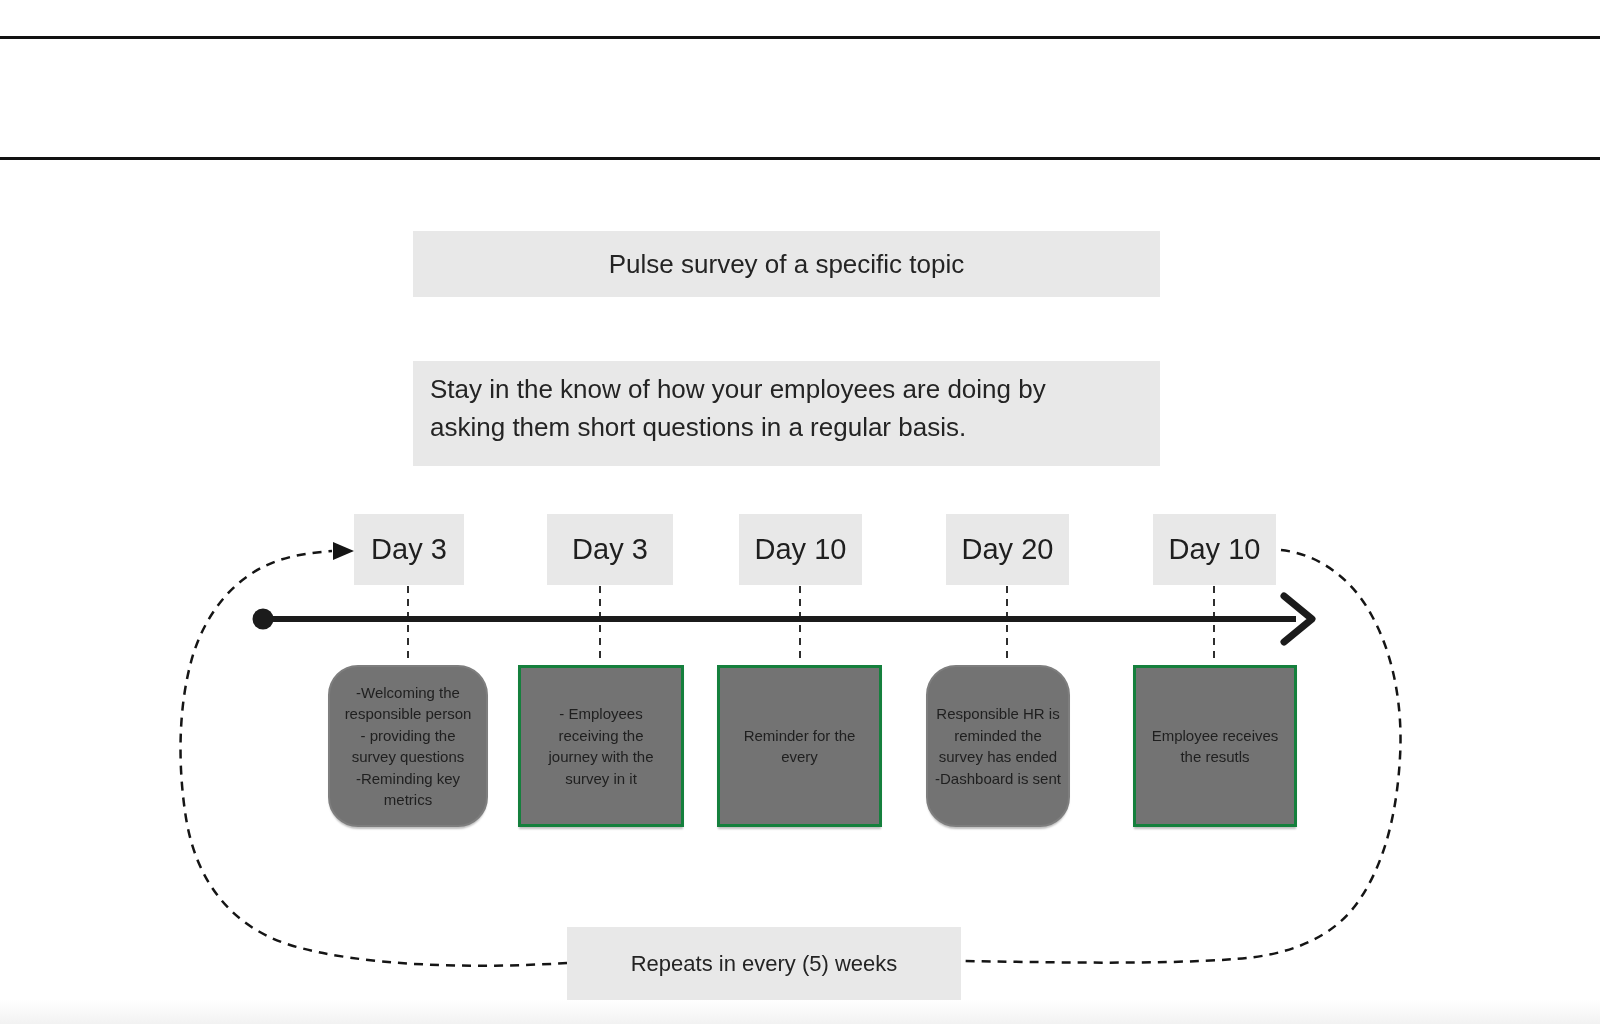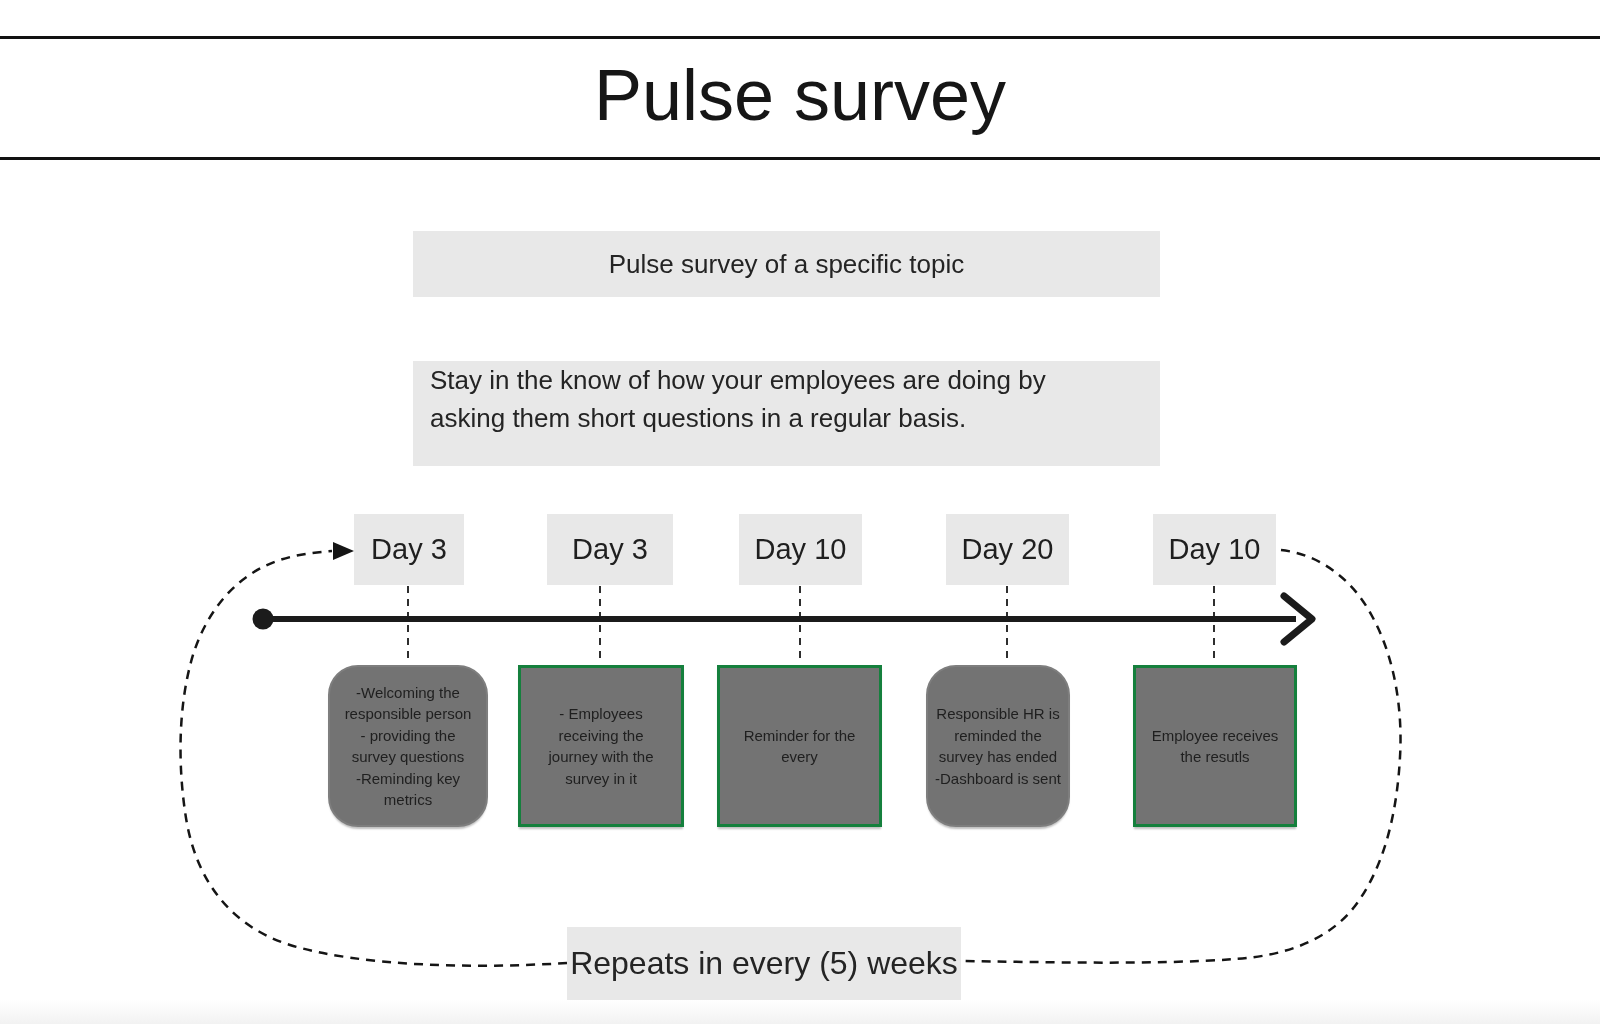--- a/index.html
+++ b/index.html
@@ -28,21 +28,21 @@
     box-sizing:border-box;
     font-size:26px;color:#242424;
   }
   .banner.topic{
     top:231px;height:66px;
     display:flex;align-items:center;justify-content:center;
     text-align:center;
   }
   .banner.desc{
     top:361px;height:105px;
-    padding:0 0 0 17px;
+    padding:9px 0 0 17px;
     line-height:38px;
     white-space:pre-line;
   }
   .day-label{
     position:absolute;top:514px;height:71px;
     background:var(--box-fill,#e8e8e8);
     display:flex;align-items:center;justify-content:center;
     font-size:29px;color:#1f1f1f;
   }
   .step-box{
@@ -54,35 +54,34 @@
     font-size:15px;line-height:21.5px;color:#1f1f1f;
     white-space:pre-line;
     box-shadow:0 3px 2px -1px rgba(0,0,0,0.25);
   }
   .step-box.square{border:3px solid #15803d;}
   .step-box.rounded{border:2px solid var(--border-gray,#7e7e7e);border-radius:30px;}
   .loop-label{
     position:absolute;left:567px;top:927px;width:394px;height:73px;
     background:var(--box-fill,#e8e8e8);
     display:flex;align-items:center;justify-content:center;
-    font-size:32px;color:#242424;
+    font-size:22px;color:#242424;
   }
   .footer-strip{
     position:absolute;left:0;top:1000px;width:1600px;height:24px;
     background:linear-gradient(#ffffff,#f2f2f2);
   }
   svg{position:absolute;left:0;top:0;}
 </style>
 </head>
 <body>
 
 <div id="page">
 
   <div class="rule" style="top:36px"></div>
-  <div class="page-title">Pulse survey</div>
   <div class="rule" style="top:157px"></div>
 
   <div class="banner topic">Pulse survey of a specific topic</div>
   <div class="banner desc">Stay in the know of how your employees are doing by
 asking them short questions in a regular basis.</div>
 
   <svg width="1600" height="1024" viewBox="0 0 1600 1024">
 
     <g stroke="#2e2e2e" stroke-width="2" stroke-dasharray="7 6">
       <line x1="408" y1="586" x2="408" y2="664"></line>

